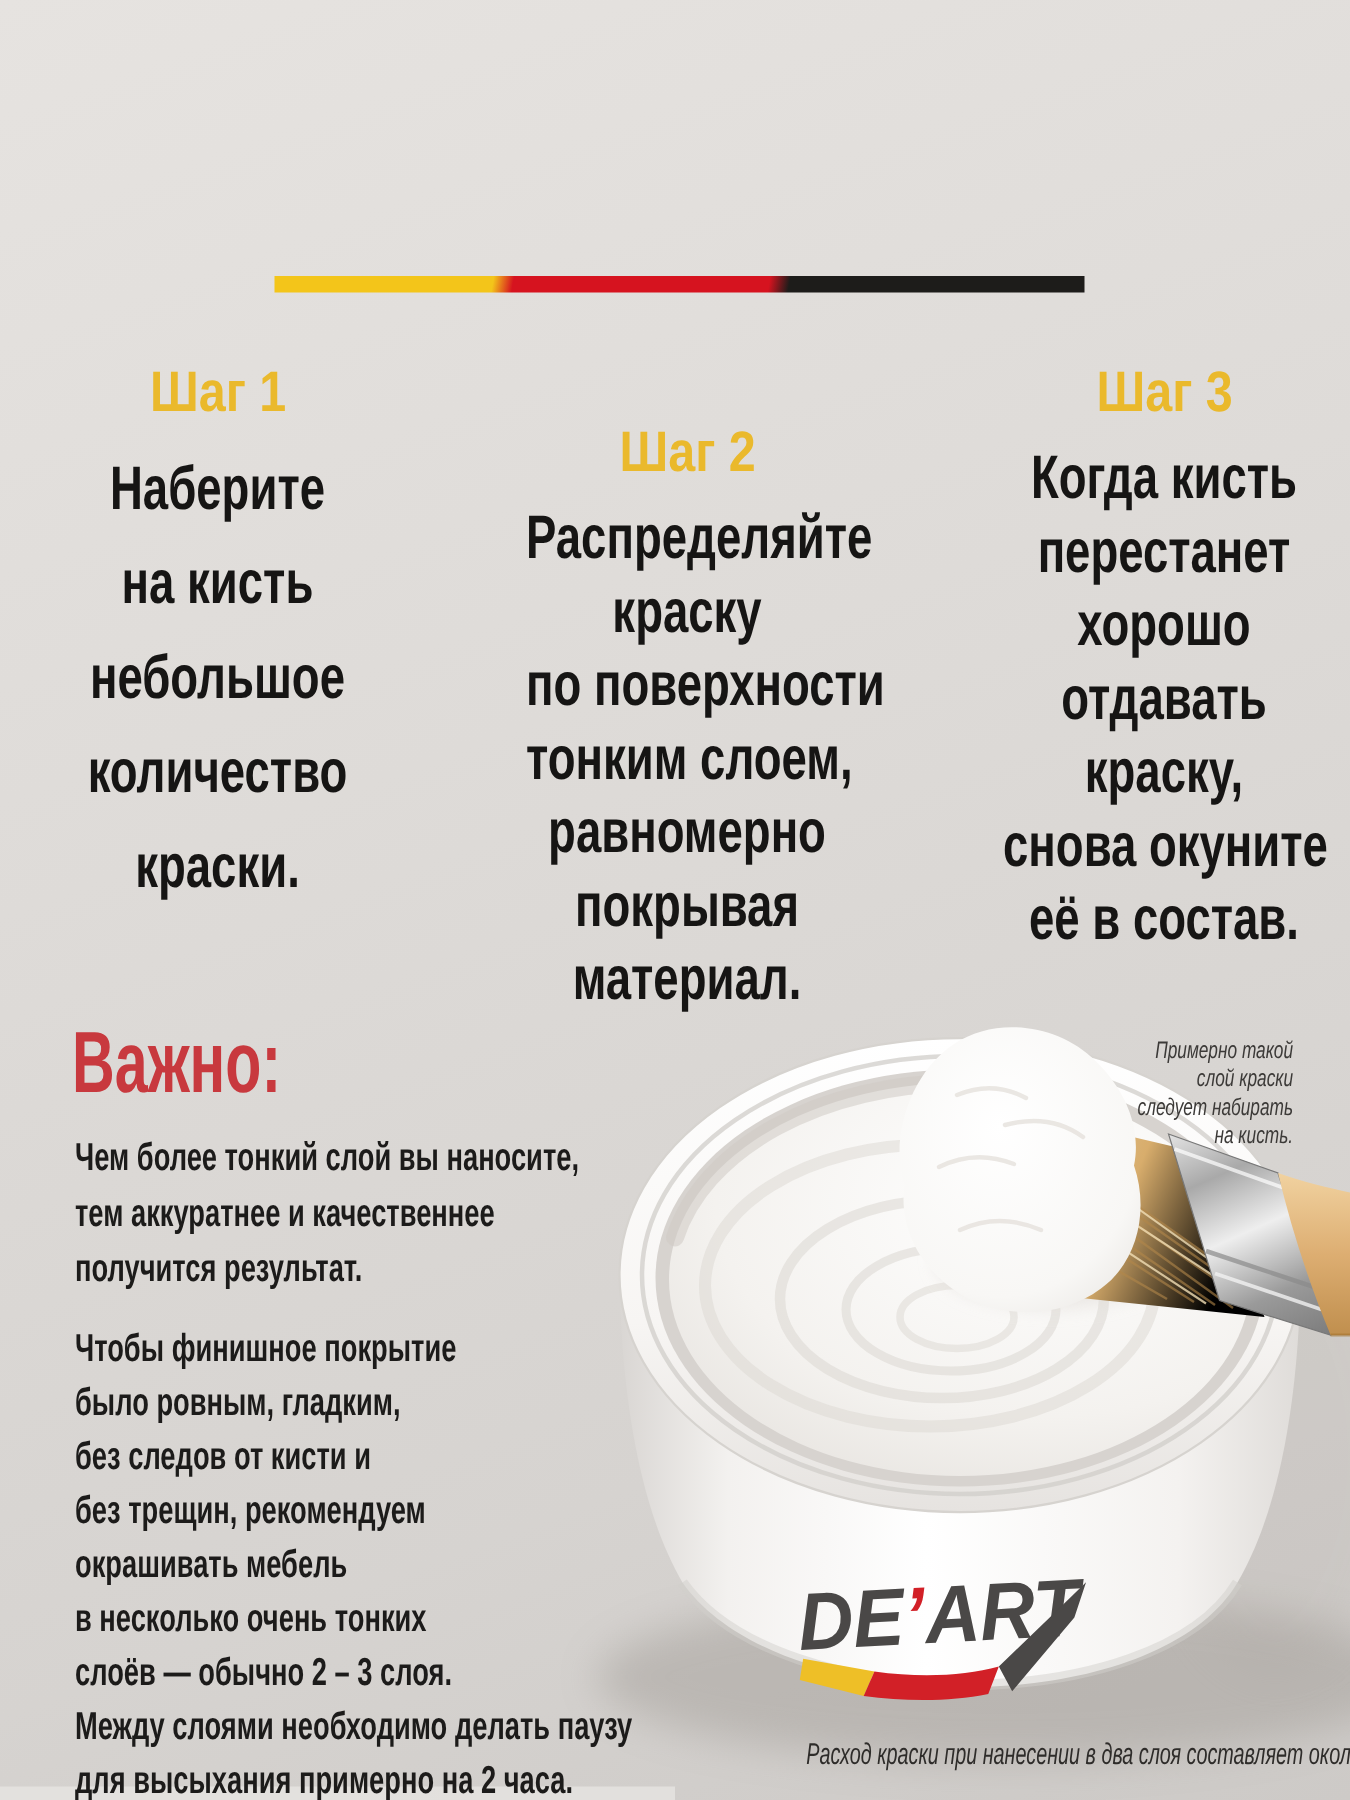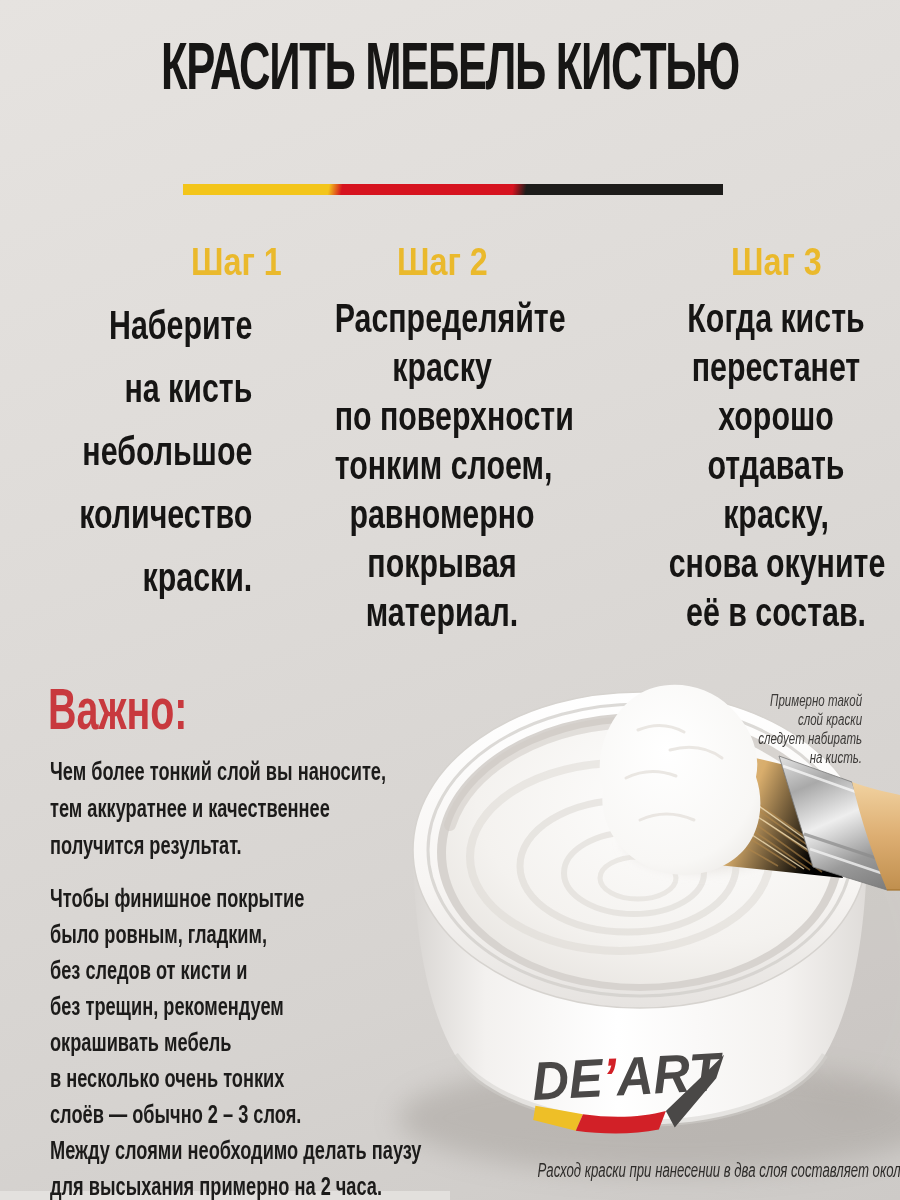--- a/index.html
+++ b/index.html
@@ -18,22 +18,22 @@
     display:inline-block;transform:scaleX(.66);transform-origin:50% 50%;
     font-weight:bold;font-size:66px;letter-spacing:-2px;color:#171615;
   }
   .tricolor-bar{
     position:absolute;left:183px;top:184px;width:540px;height:11px;z-index:3;
     background:linear-gradient(100deg,#f3c51a 0%,#f3c51a 27%,#d6131f 29.5%,#d6131f 61%,#1d1c1a 63.5%,#1d1c1a 100%);
   }
   
   .steps{position:absolute;top:240px;left:0;width:900px;z-index:3;}
   .step{position:absolute;top:0;width:290px;text-align:center;}
-  .step1{left:0;text-align:right;}
-  .step2{left:297px;}
+  .step1{left:0;}
+  .step2{left:313px;margin-top:40px;}
   .step3{left:631px;}
   .step-label{
     display:inline-block;font-weight:bold;font-size:38px;line-height:44px;color:#eab92c;
     transform:scaleX(.85);transform-origin:50% 0;
   }
   .step-lines{margin-top:10px;font-weight:bold;font-size:41px;color:#161514;
     transform:scaleX(.74);transform-origin:50% 0;}
   .step-lines div{white-space:nowrap;}
   .lh-wide div{line-height:63px;}
   .lh-tight div{line-height:49px;}
@@ -70,23 +70,20 @@
     position:absolute;left:0;bottom:0;width:450px;height:9px;z-index:2;
     background:#ebe9e6;opacity:.65;
   }
 </style>
 </head>
 <body>
 
 <div class="page">
 
   <header class="title">
-    <div class="title-line">
-      <span class="squeezeT">КРАСИТЬ МЕБЕЛЬ КИСТЬЮ</span>
-    </div>
   </header>
   <div class="tricolor-bar"></div>
 
   <section class="steps">
     <div class="step step1">
       <div class="step-label">Шаг 1</div>
       <div class="step-lines lh-wide">
         <div>Наберите</div>
         <div>на кисть</div>
         <div>небольшое</div>

